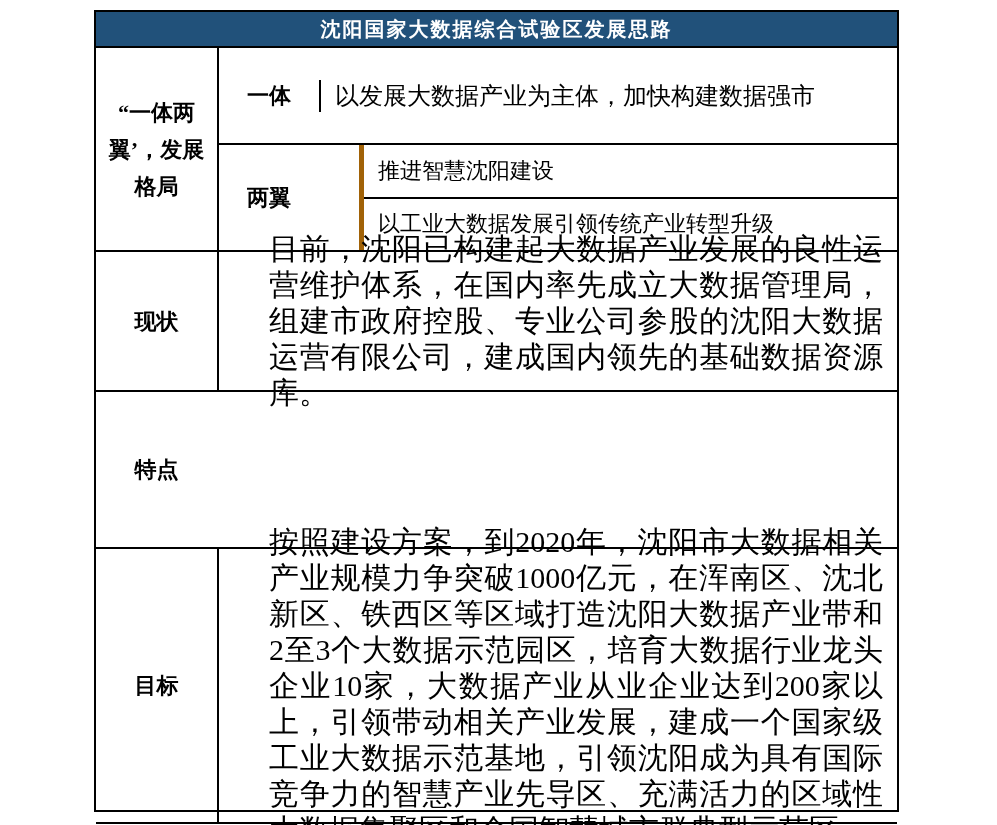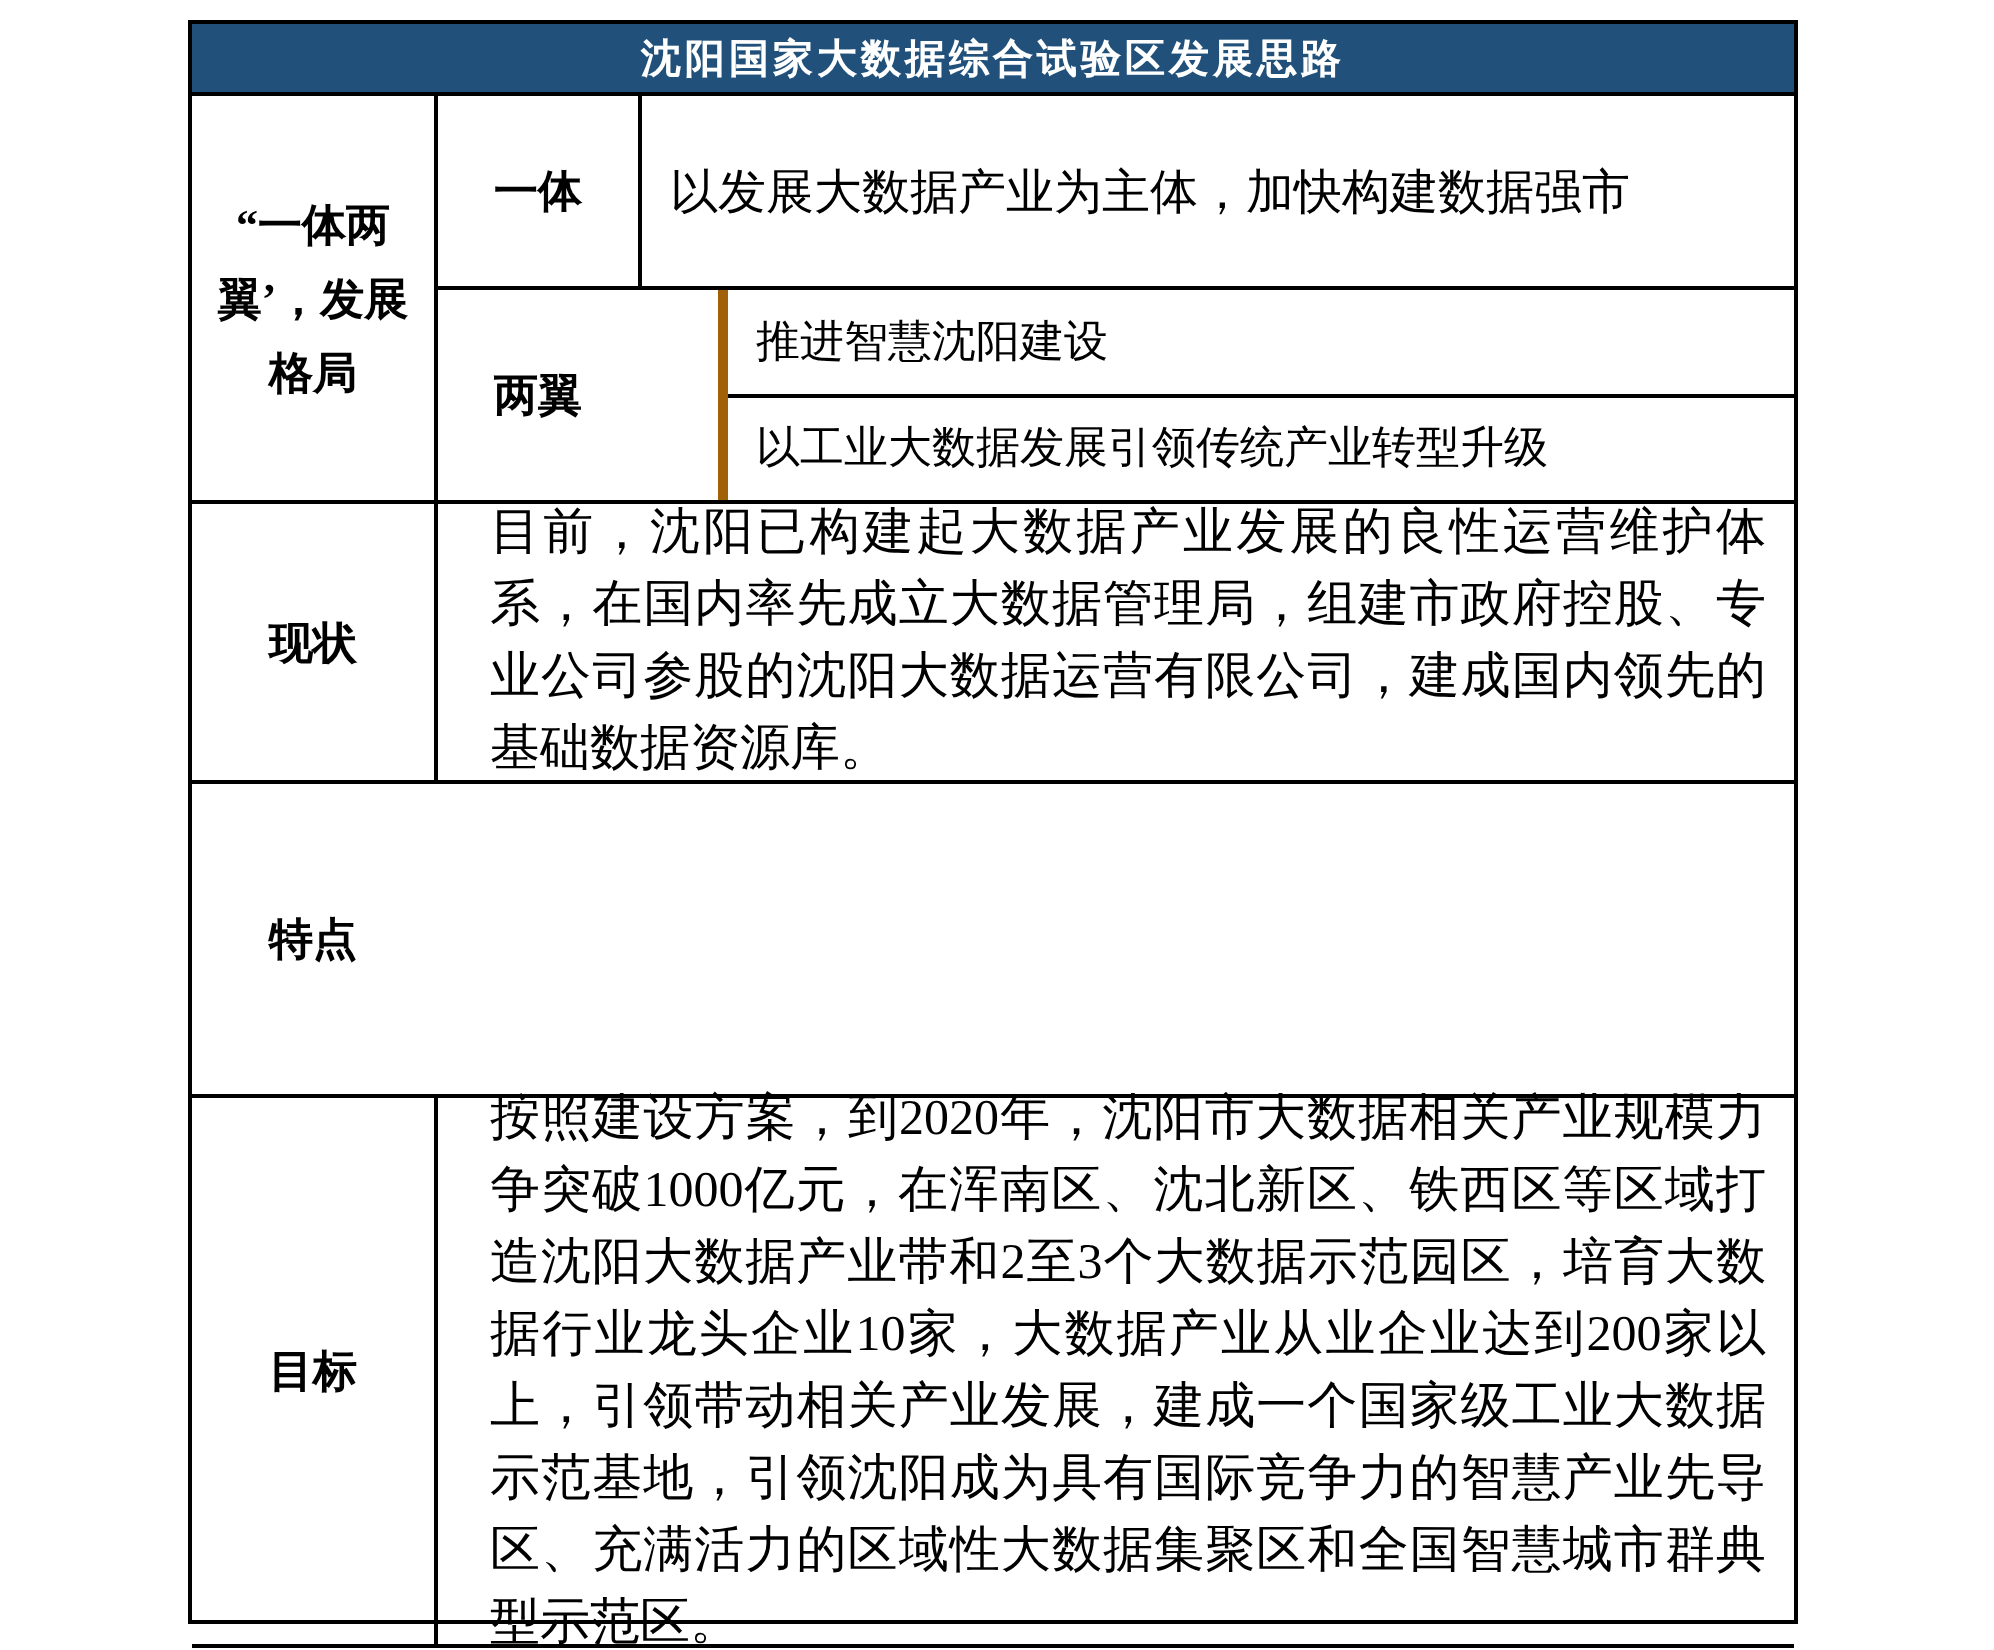--- a/index.html
+++ b/index.html
@@ -49,21 +49,21 @@
     padding: 0 12px;
   }
   
   .row-format { height: 204px; }
   .format-right {
     flex: 1;
     display: flex;
     flex-direction: column;
     border-left: 2px solid #000;
   }
-  .format-sub-top { height: 95px; flex: 0 0 95px; display: flex; }
+  .format-sub-top { height: 95px; flex: 0 0 95px; display: flex; align-items: center; }
   .format-sub-bottom { flex: 1; display: flex; border-top: 2px solid #000; gap: 40px; }
   .subkey-cell {
     width: 100px;
     flex: 0 0 100px;
     display: flex;
     align-items: center;
     justify-content: center;
     font-weight: bold;
     font-size: 22px;
   }
@@ -89,24 +89,25 @@
   .row-feature { height: 157px; }
   .row-goal { height: 275px; }
   .content-cell {
     flex: 1;
     border-left: 2px solid #000;
     display: flex;
     align-items: center;
     padding: 4px 14px 4px 26px;
   }
   .content-text {
-    font-size: 25px;
+    font-size: 30px;
     line-height: 36px;
     text-align: justify;
     text-justify: inter-ideograph;
+    margin-left: 24px;
   }
   
   .footer-row {
     flex: 1;
     display: flex;
     align-items: center;
     justify-content: space-between;
     border-top: 2px solid #000;
     font-weight: normal;
     font-size: 20px;

